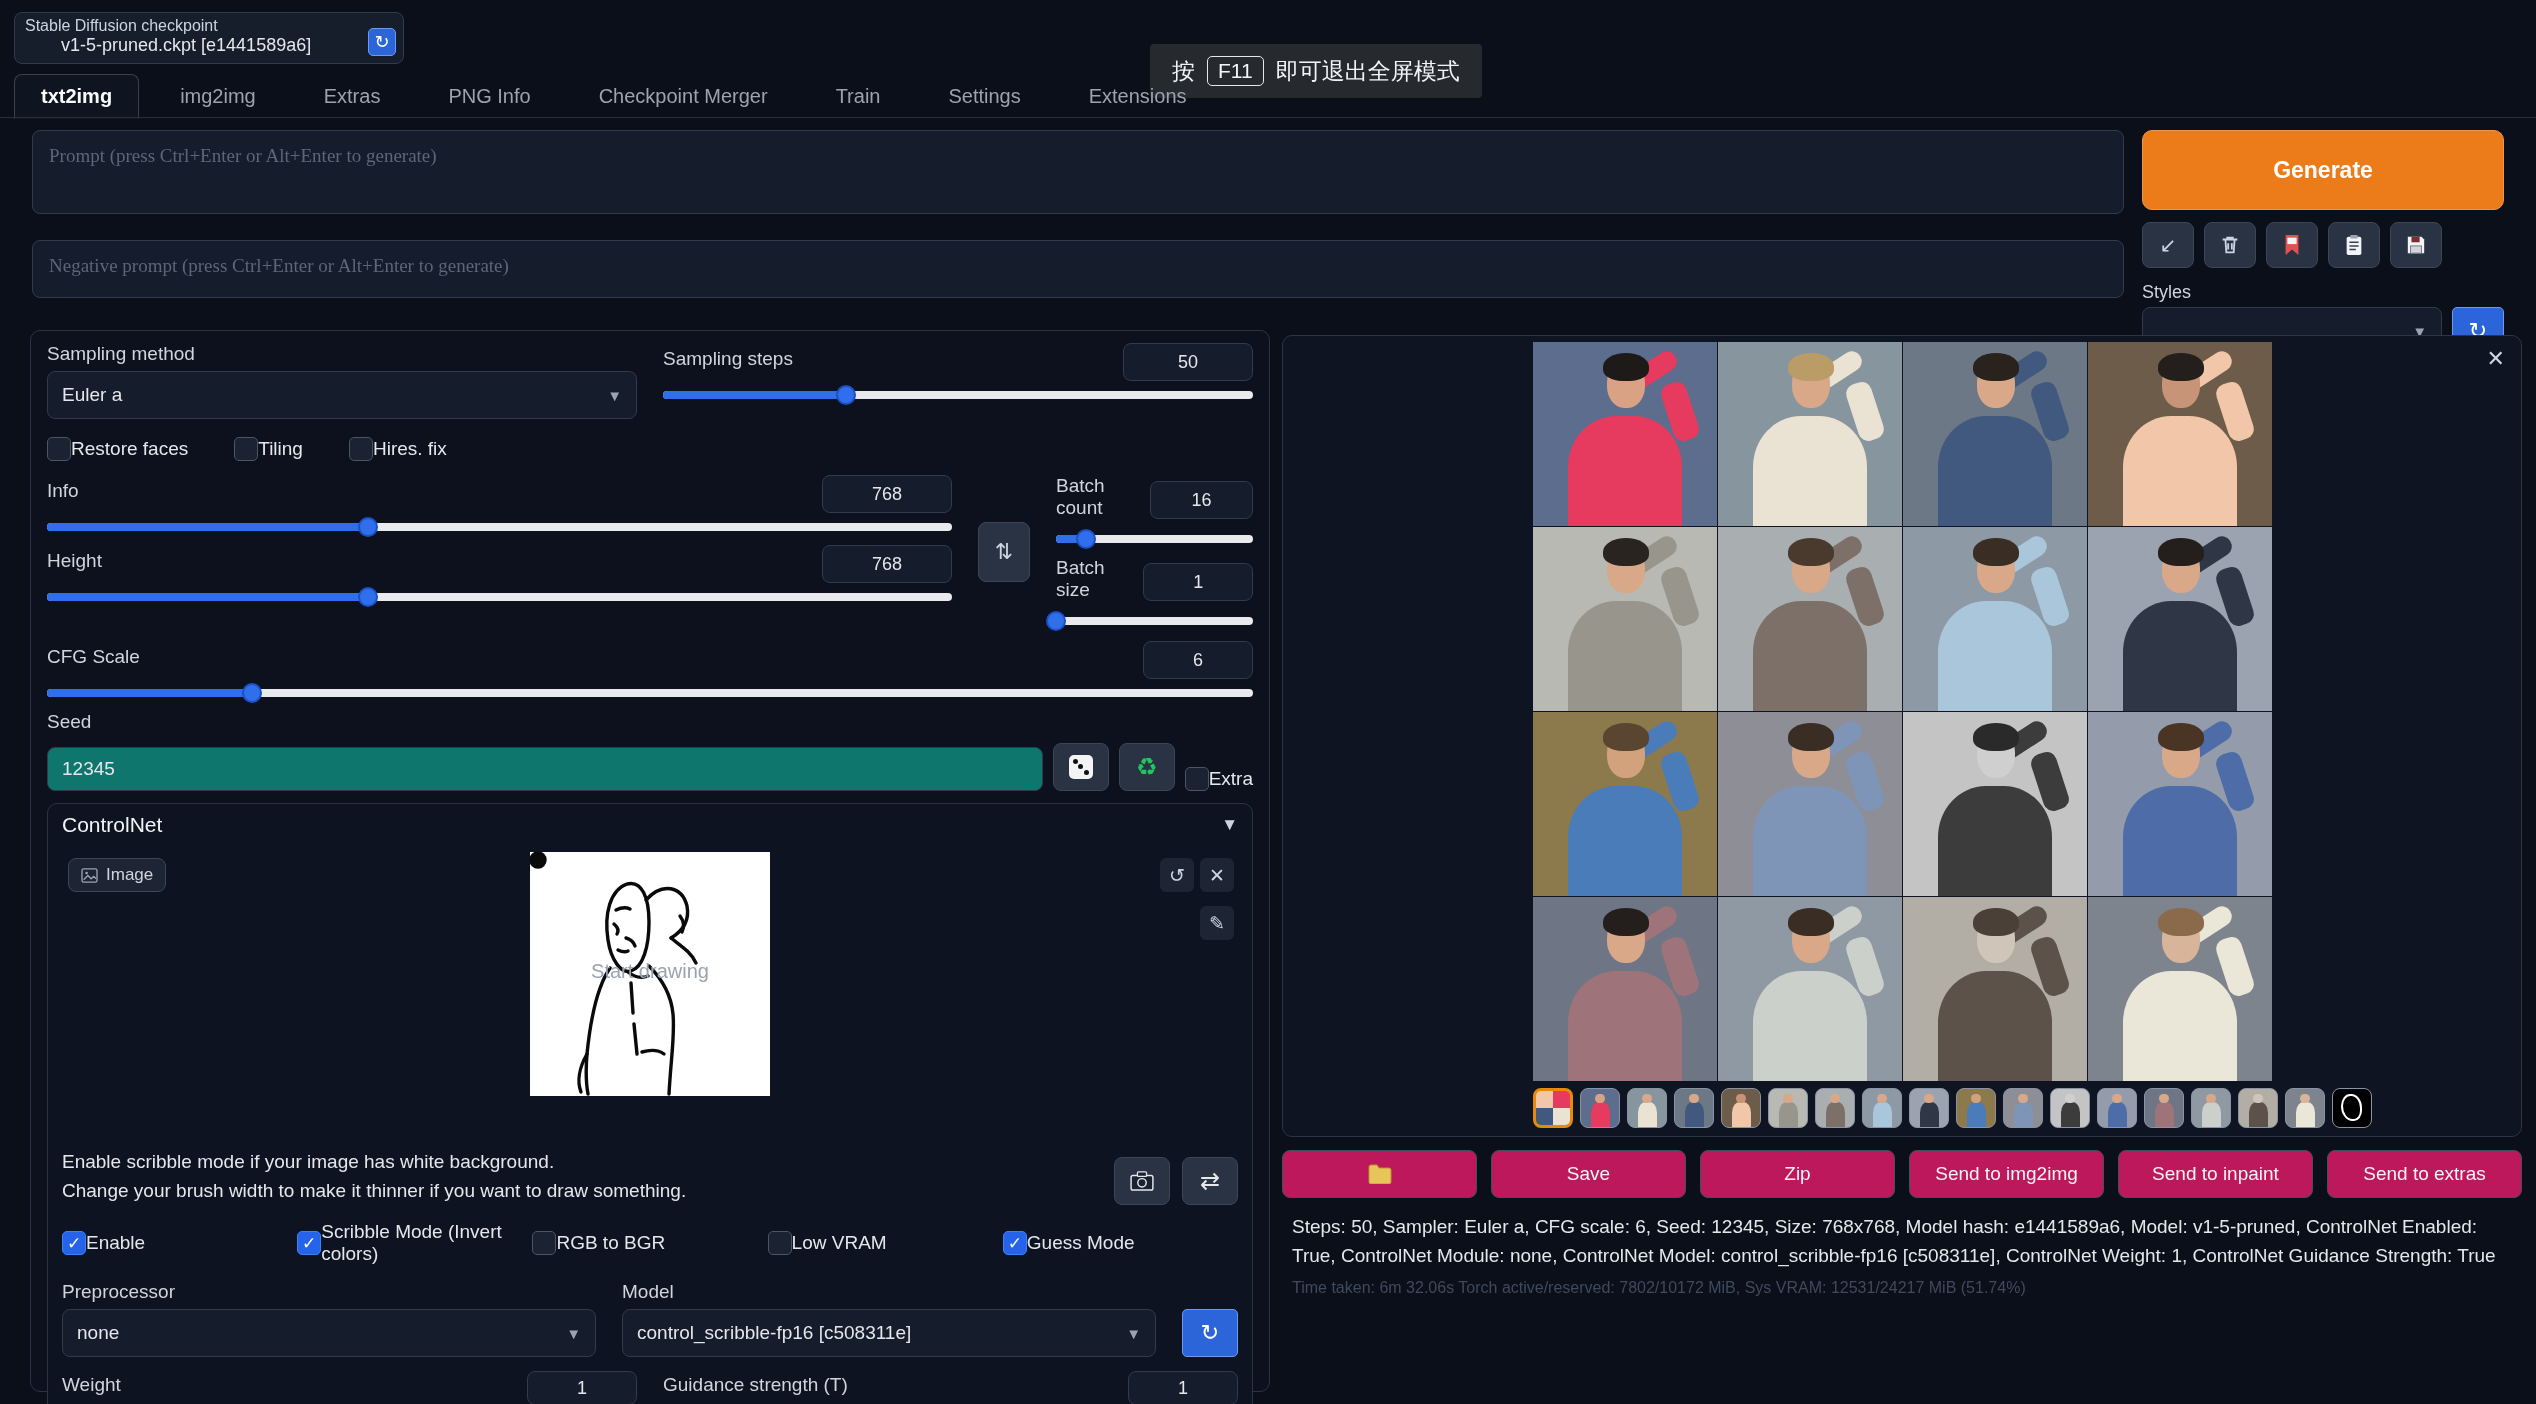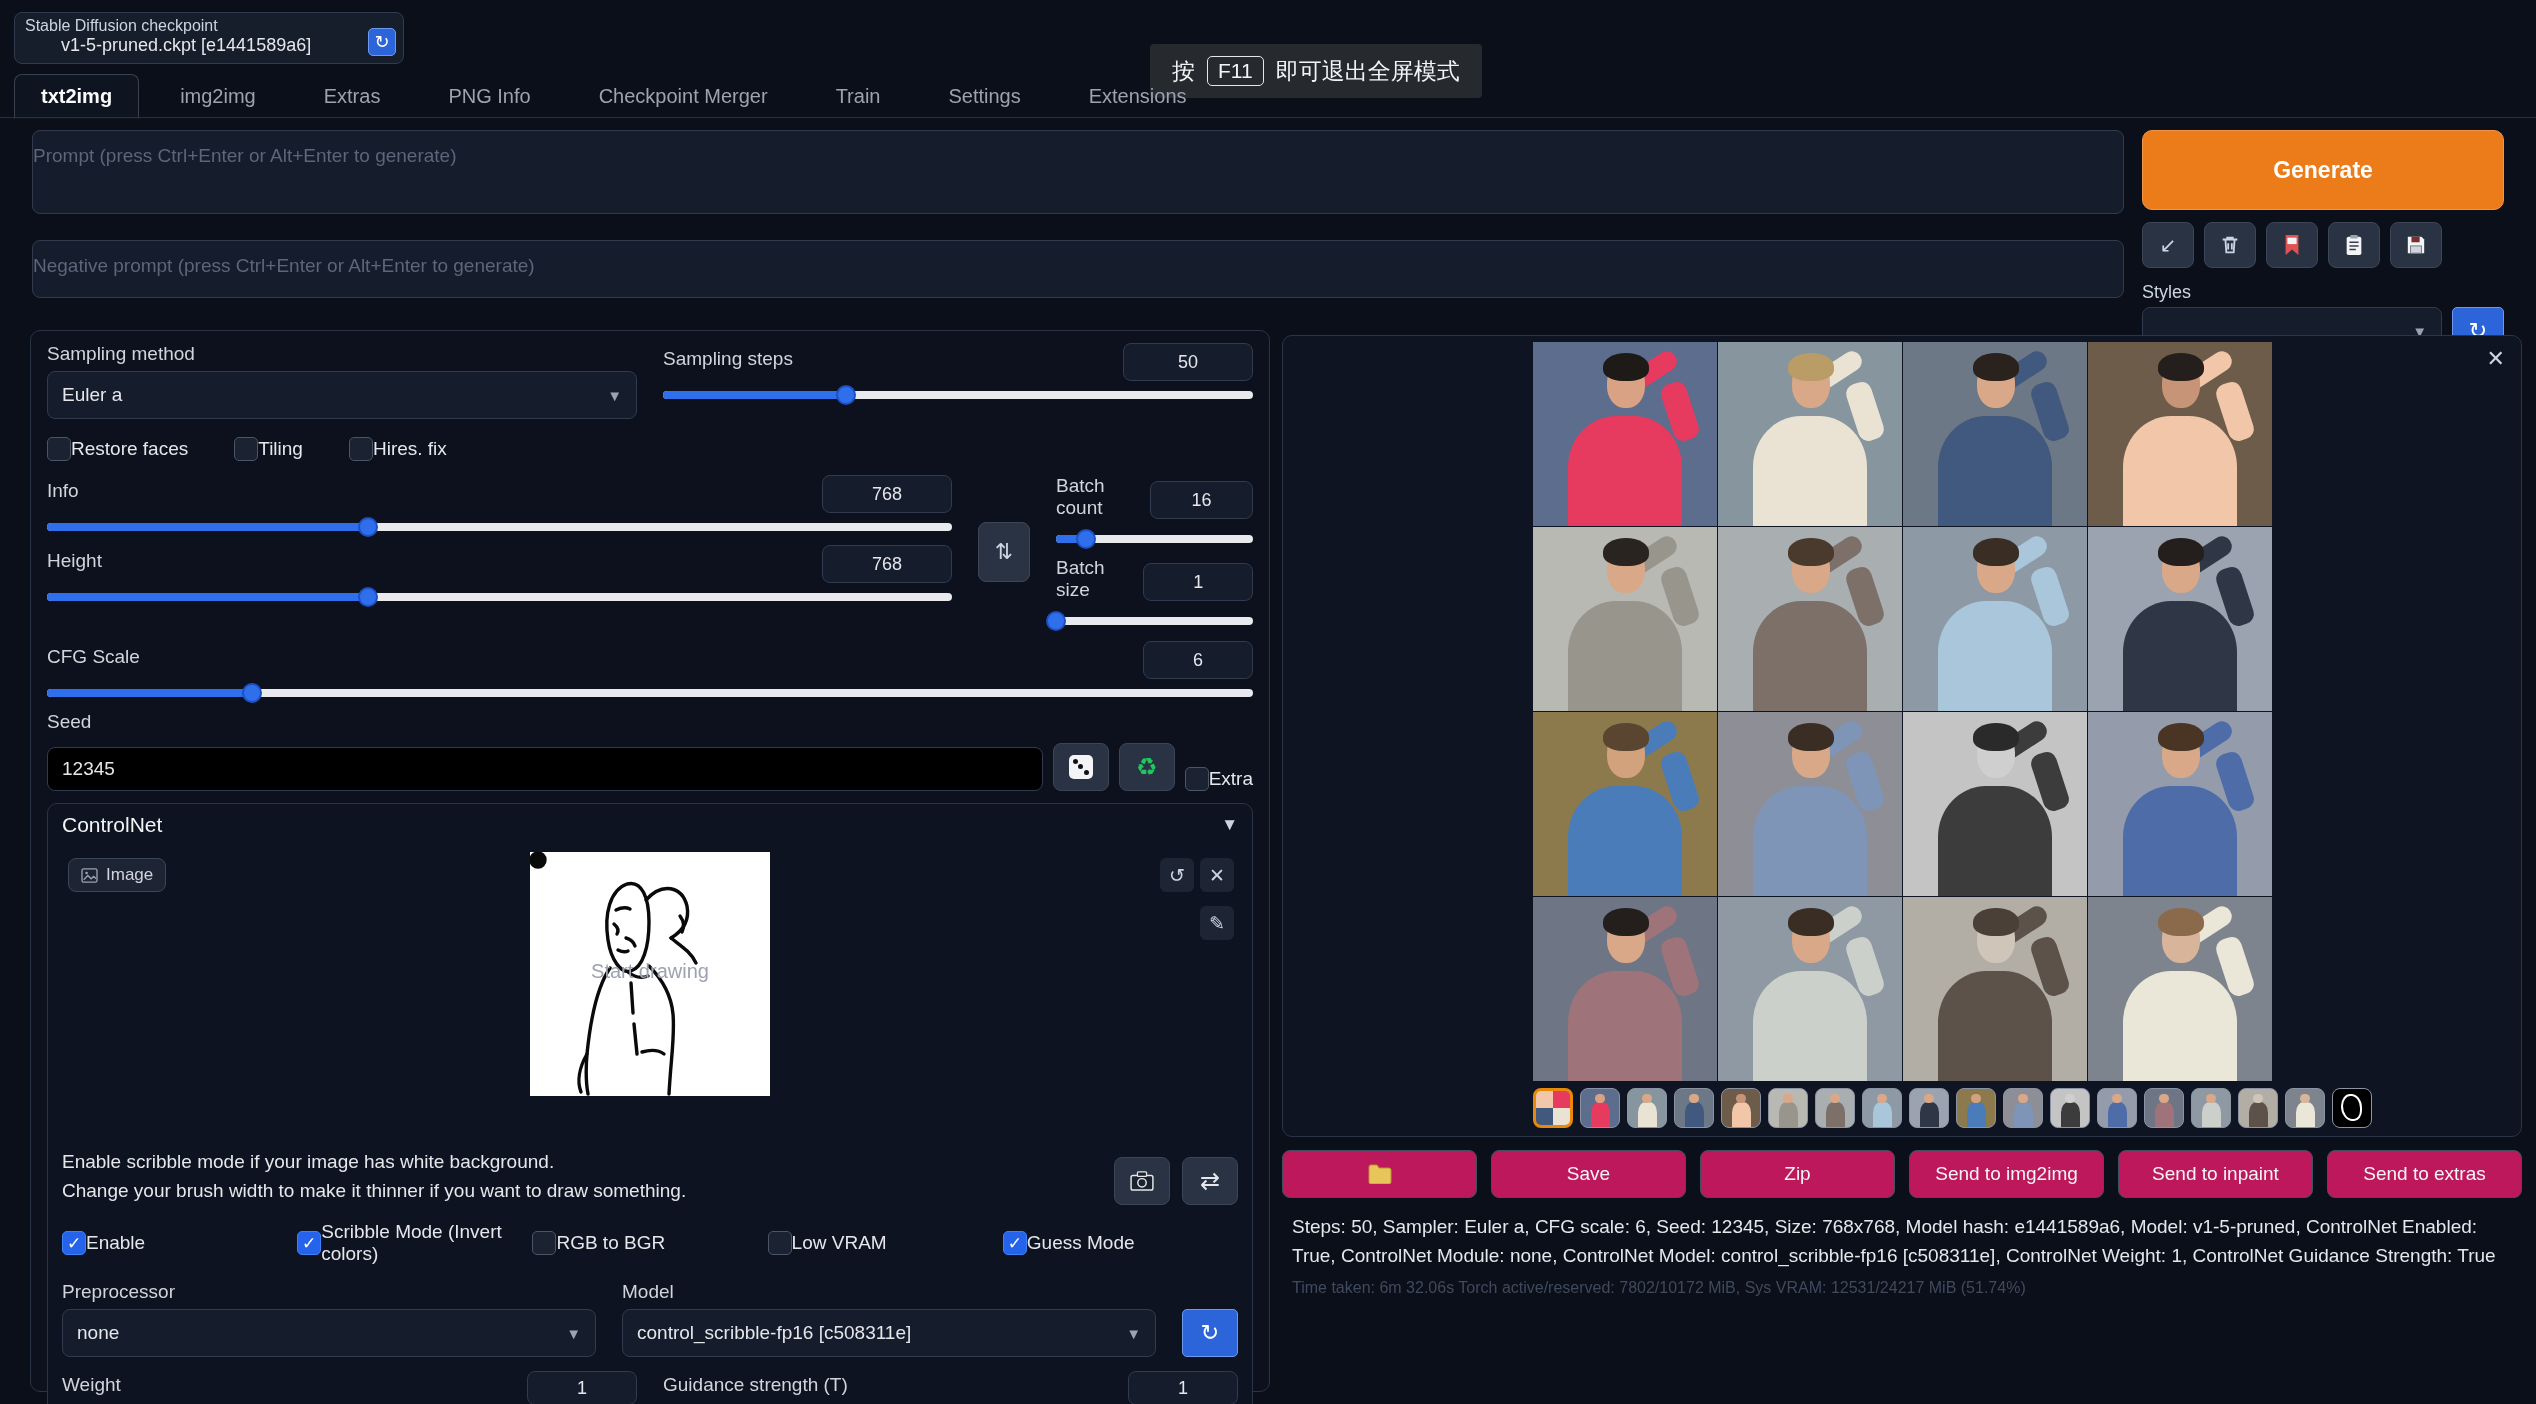--- a/index.html
+++ b/index.html
@@ -25,21 +25,21 @@
   .tab-bar { position:absolute; left:14px; top:74px; display:flex; gap:14px; }
   .tab { padding:10px 26px; font-size:20px; color:#9ca3af; cursor:pointer; border:1px solid transparent; }
   .tab.active { color:#f9fafb; font-weight:bold; background:#0e1420; border:1px solid #394150;
     border-bottom-color:#0e1420; border-radius:8px 8px 0 0; }
   .tab-divider { position:absolute; left:0; top:117px; width:2536px; border-top:1px solid #28303f; }
 
   
   .prompt-row { position:absolute; left:32px; top:130px; width:2472px; display:flex; gap:18px; }
   .prompt-col { flex:1; display:flex; flex-direction:column; gap:26px; }
   .ta { width:100%; background:#151c2c; border:1px solid #313b4d; border-radius:8px; resize:none;
-    color:#eab308; font-size:19px; padding:14px 0; font-family:Liberation Sans, sans-serif; }
+    color:#eab308; font-size:19px; padding:14px 16px; font-family:Liberation Serif, serif; }
   .ta::placeholder { color:#5b6678; }
   .ta.main { height:84px; }
   .ta.neg { height:58px; }
   .gen-col { width:362px; display:flex; flex-direction:column; }
   .btn-generate { height:80px; background:#ec7c1a; border:1px solid #f0954a; border-radius:10px;
     color:#fff; font-weight:bold; font-size:23px; cursor:pointer; }
   .tool-row { display:flex; gap:10px; margin-top:12px; }
   .tool-btn { width:52px; height:46px; background:#2a3344; border:1px solid #3c4657; border-radius:8px;
     display:flex; align-items:center; justify-content:center; color:#cbd5e1; font-size:20px; cursor:pointer; }
   .styles-wrap { margin-top:14px; display:flex; align-items:flex-end; gap:10px; }
@@ -68,21 +68,21 @@
   .cb-row { display:flex; align-items:center; cursor:pointer; }
   .cbox { width:24px; height:24px; border-radius:5px; background:#1b2332; border:1px solid #4b5563;
     display:flex; align-items:center; justify-content:center; font-size:17px; color:#fff; flex:0 0 auto; }
   .cbox.checked { background:#2563eb; border-color:#3b82f6; }
   .cb-text { font-size:19px; color:#e5e7eb; }
 
   .swap-btn { width:52px; height:60px; background:#2a3344; border:1px solid #3c4657; border-radius:8px;
     color:#cbd5e1; font-size:22px; display:flex; align-items:center; justify-content:center; cursor:pointer; align-self:center; }
 
   .seed-row { display:flex; align-items:flex-end; gap:10px; margin-top:10px; }
-  .seed-input { flex:1; height:44px; background:#000000; border:1px solid #313b4d; border-radius:8px;
+  .seed-input { flex:1; height:44px; background:#0f766e; border:1px solid #313b4d; border-radius:8px;
     color:#e5e7eb; font-size:19px; padding:0 14px; font-family:"Liberation Sans","DejaVu Sans",sans-serif; }
   .mini-btn { width:56px; height:48px; background:#2a3344; border:1px solid #3c4657; border-radius:8px;
     display:flex; align-items:center; justify-content:center; cursor:pointer; font-size:24px; }
 
   
   .dice { width:24px; height:24px; background:#f3f4f6; border-radius:5px; position:relative; }
   .dice i { position:absolute; width:5px; height:5px; background:#111; border-radius:50%; }
   .dice i:nth-child(1){ left:4px; top:4px; } .dice i:nth-child(2){ right:4px; bottom:4px; }
   .dice i:nth-child(3){ left:9px; top:9px; }
 

